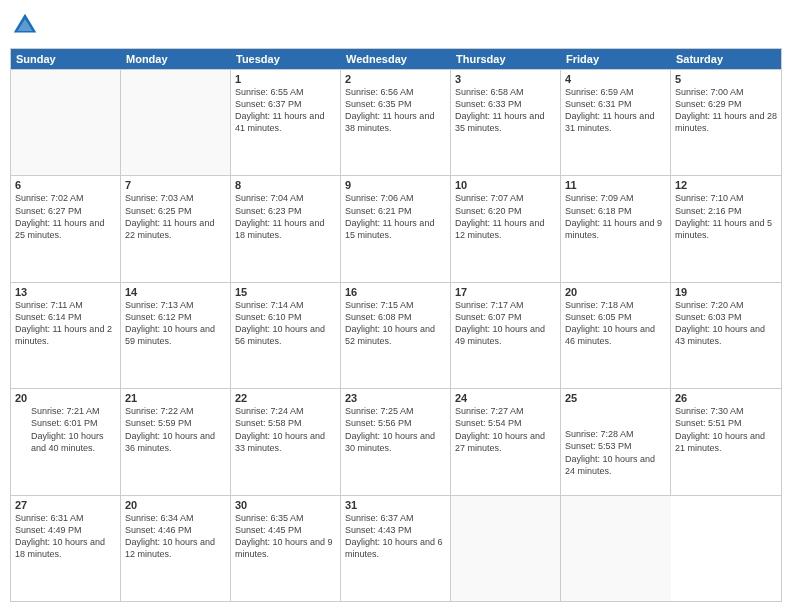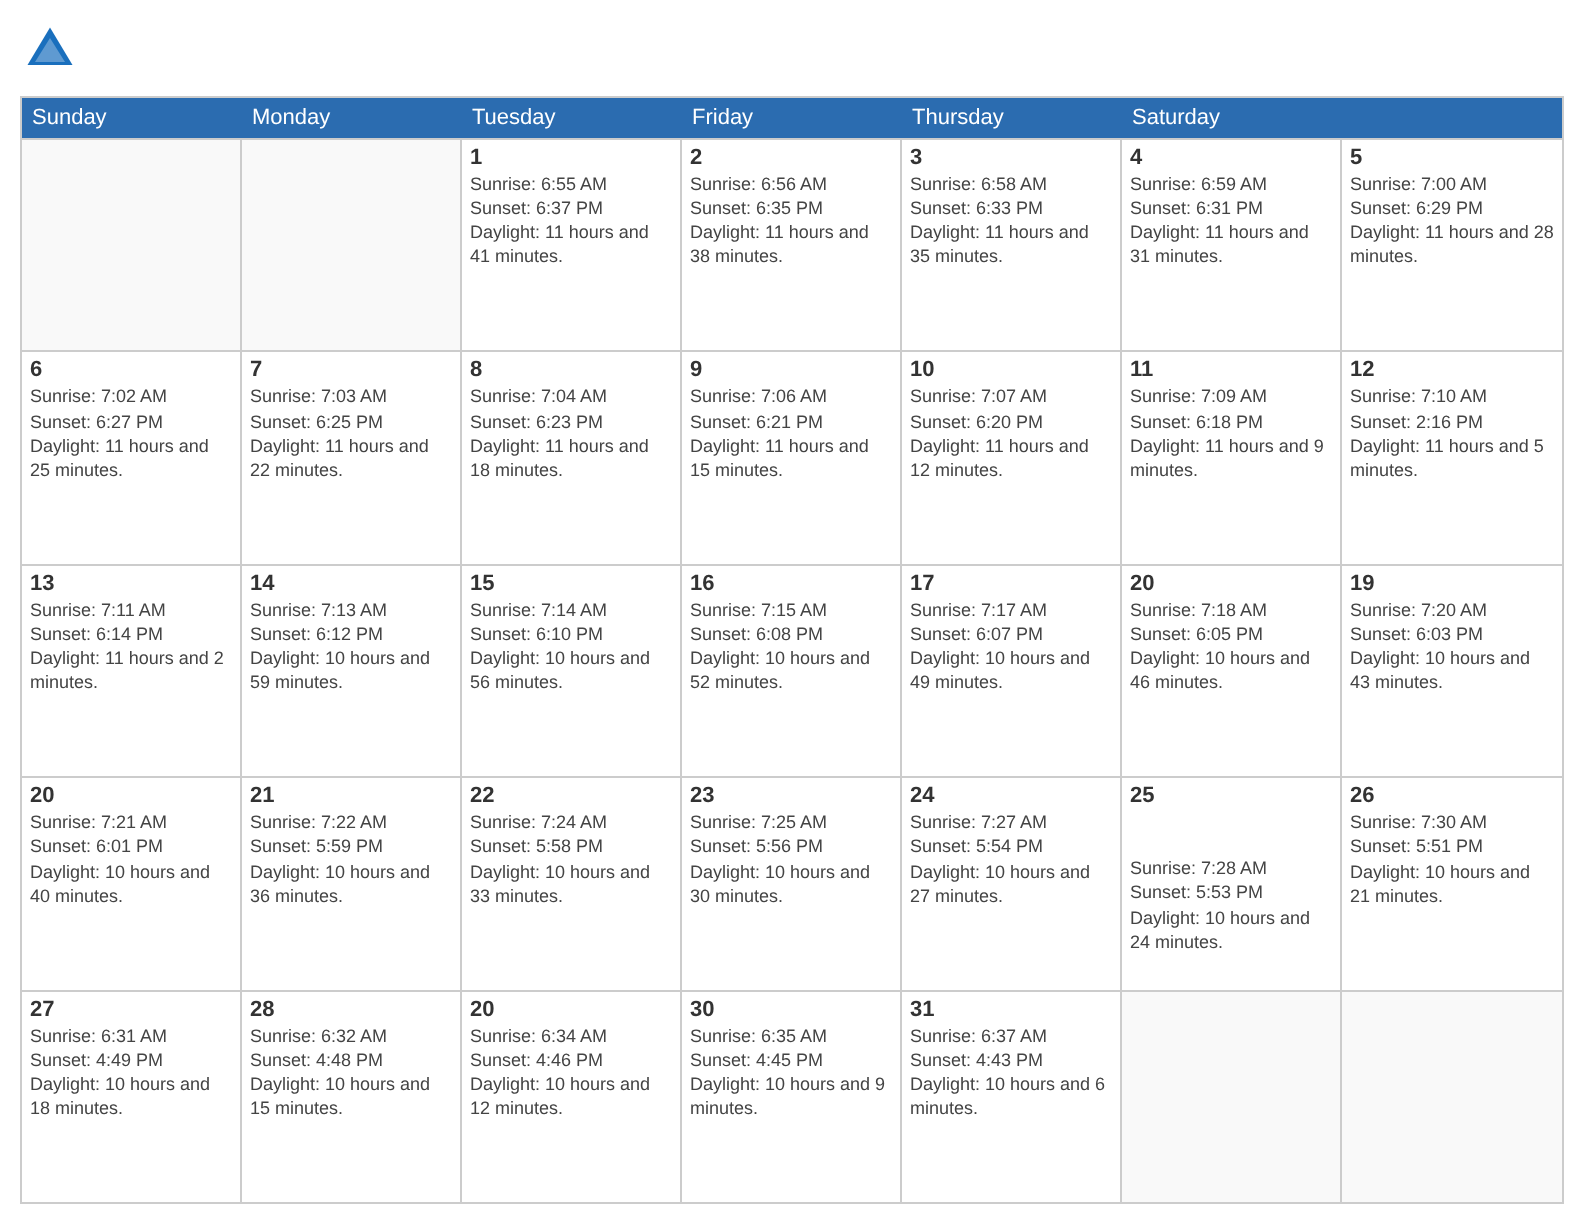--- a/index.html
+++ b/index.html
@@ -66,21 +66,21 @@
       border: 1px solid #ccc;
     }
     .cal-header {
       display: grid;
       grid-template-columns: repeat(7, 1fr);
       background: #2b6cb0;
     }
     .cal-header-cell {
       color: #fff;
       font-size: 11px;
-      font-weight: normal;
+      font-weight: bold;
       padding: 4px 5px;
       text-align: left;
     }
     .cal-body {
       flex: 1;
       display: flex;
       flex-direction: column;
     }
     .cal-row {
       display: grid;
@@ -136,22 +136,23 @@
       <div class="month-title"></div>
       <div class="location"></div>
     </div>
   </div>
 
   <div class="calendar">
     <div class="cal-header">
     <div class="cal-header-cell">Sunday</div>
         <div class="cal-header-cell">Monday</div>
         <div class="cal-header-cell">Tuesday</div>
+        <div class="cal-header-cell">Wednesday</div>
+        <div class="cal-header-cell">Thursday</div>
         <div class="cal-header-cell">Friday</div>
-        <div class="cal-header-cell">Thursday</div>
         <div class="cal-header-cell">Saturday</div>
       </div>
     <div class="cal-body">
     <div class="cal-row">
           <div class="cal-cell empty"></div>
           <div class="cal-cell empty"></div>
           <div class="cal-cell">
             <div class="day-num">1</div>
             <div class="day-info" style="white-space: pre-line;">Sunrise: 6:55 AM
 Sunset: 6:37 PM
@@ -266,21 +267,21 @@
           <div class="cal-cell">
             <div class="day-num">19</div>
             <div class="day-info" style="white-space: pre-line;">Sunrise: 7:20 AM
 Sunset: 6:03 PM
 Daylight: 10 hours and 43 minutes.</div>
           </div>
         </div>
         <div class="cal-row">
           <div class="cal-cell">
             <div class="day-num">20</div>
-            <div class="day-info" style="white-space: pre-line;">Sunrise: 7:21 AM
+            <div class="day-info" style="white-space: pre-line; margin-left: 16px;">Sunrise: 7:21 AM
 Sunset: 6:01 PM
 Daylight: 10 hours and 40 minutes.</div>
           </div>
           <div class="cal-cell">
             <div class="day-num">21</div>
             <div class="day-info" style="white-space: pre-line;">Sunrise: 7:22 AM
 Sunset: 5:59 PM
 Daylight: 10 hours and 36 minutes.</div>
           </div>
           <div class="cal-cell">
@@ -313,26 +314,20 @@
 Sunset: 5:51 PM
 Daylight: 10 hours and 21 minutes.</div>
           </div>
         </div>
         <div class="cal-row">
           <div class="cal-cell">
             <div class="day-num">27</div>
             <div class="day-info" style="white-space: pre-line;">Sunrise: 6:31 AM
 Sunset: 4:49 PM
 Daylight: 10 hours and 18 minutes.</div>
-          </div>
-          <div class="cal-cell">
-            <div class="day-num">28</div>
-            <div class="day-info" style="white-space: pre-line;">Sunrise: 6:32 AM
-Sunset: 4:48 PM
-Daylight: 10 hours and 15 minutes.</div>
           </div>
           <div class="cal-cell">
             <div class="day-num">20</div>
             <div class="day-info" style="white-space: pre-line;">Sunrise: 6:34 AM
 Sunset: 4:46 PM
 Daylight: 10 hours and 12 minutes.</div>
           </div>
           <div class="cal-cell">
             <div class="day-num">30</div>
             <div class="day-info" style="white-space: pre-line;">Sunrise: 6:35 AM

